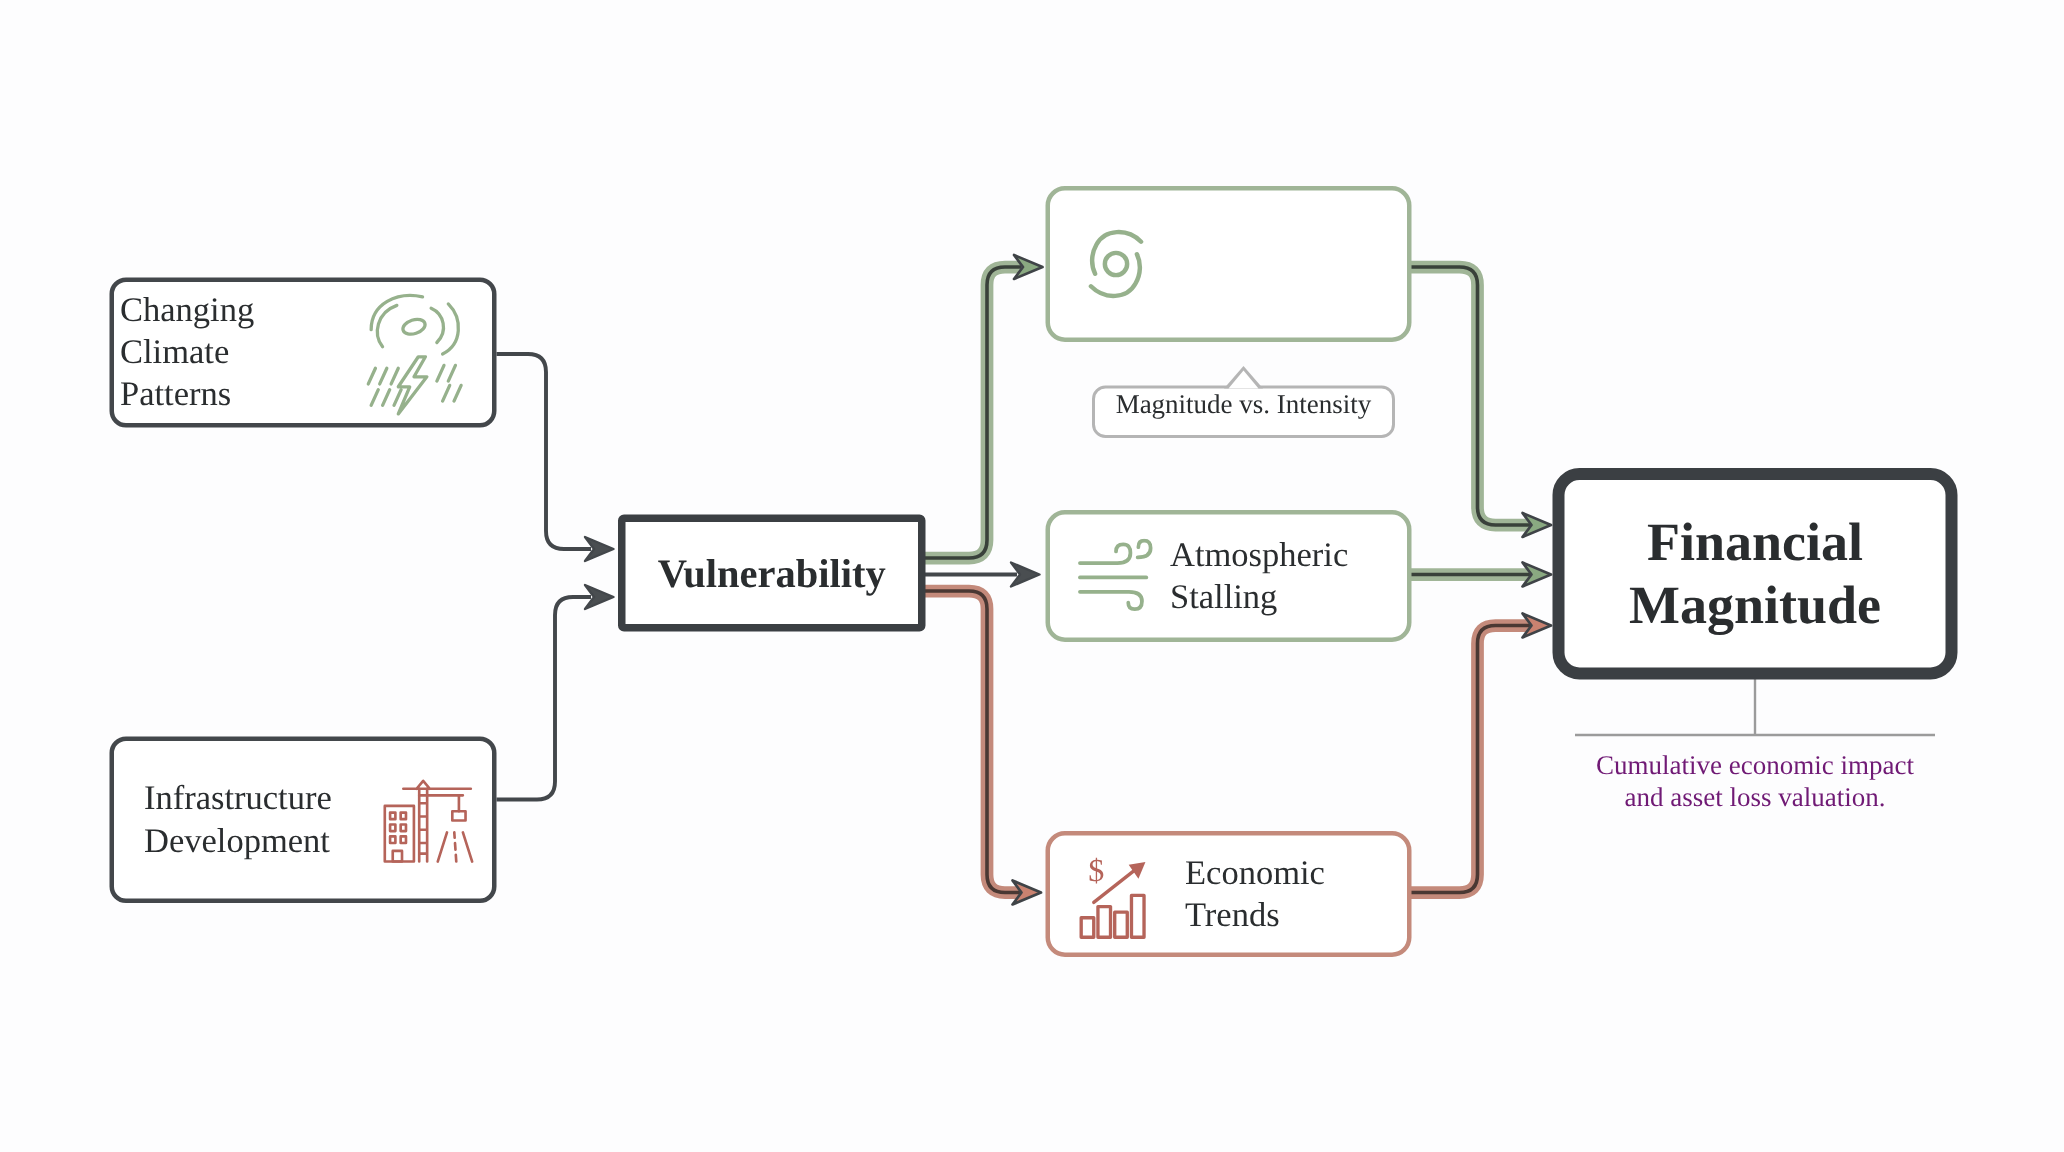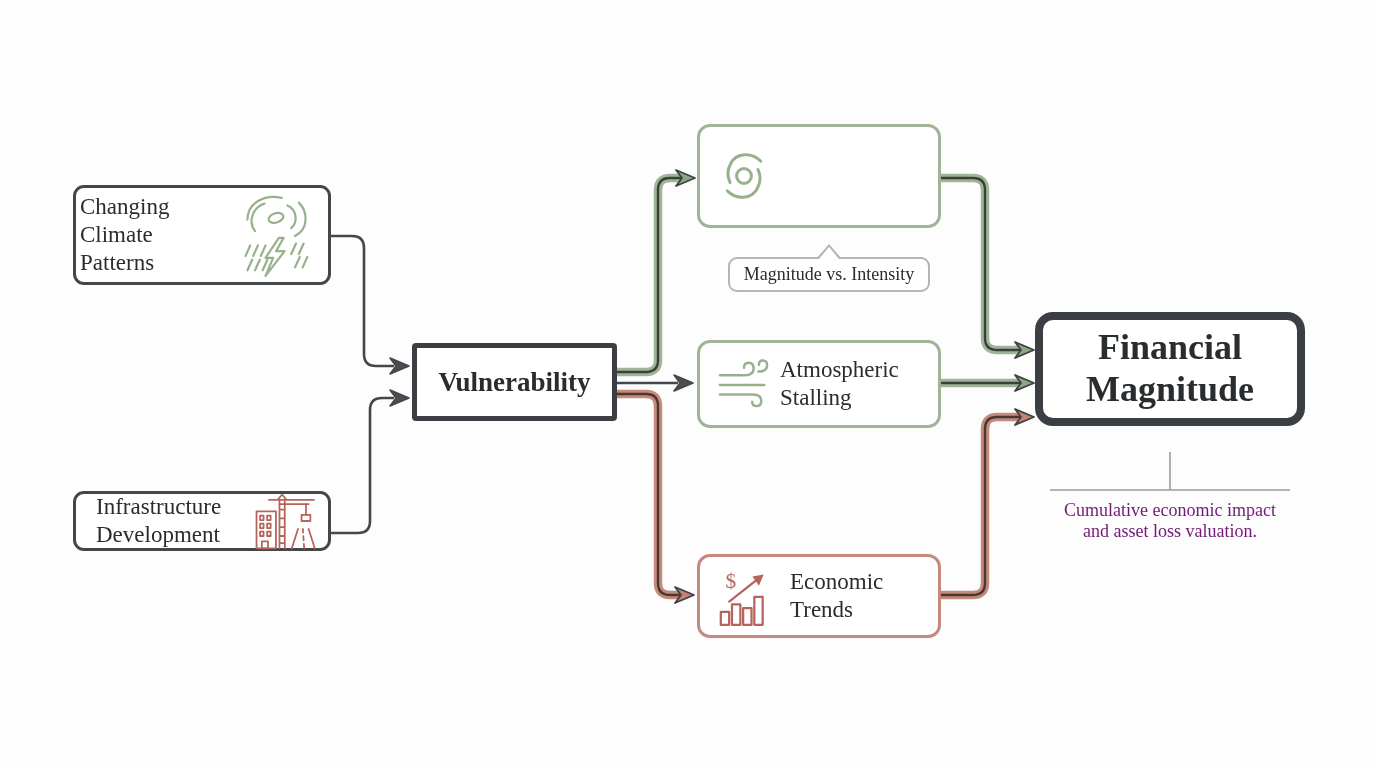--- a/index.html
+++ b/index.html
@@ -11,40 +11,40 @@
   }
   #connector-layer{position:absolute;left:0;top:0;z-index:1;}
   .node{
     position:absolute;z-index:2;background:#fff;box-sizing:border-box;
     display:flex;align-items:center;
   }
   .node .lbl{font-size:23px;line-height:1.22;}
   
   #node-ccp{left:73px;top:185px;width:258px;height:100px;border:3px solid var(--ink,#43474b);border-radius:11px;padding:0 12px 0 4px;justify-content:space-between;}
   #node-ccp .lbl{width:118px;}
-  #node-infra{left:73px;top:491px;width:258px;height:60px;border:3px solid var(--ink,#43474b);border-radius:11px;padding:0 10px 0 20px;justify-content:space-between;}
+  #node-infra{left:73px;top:491px;width:258px;height:111px;border:3px solid var(--ink,#43474b);border-radius:11px;padding:0 10px 0 20px;justify-content:space-between;}
   #node-infra .lbl{width:168px;}
   
   #node-vuln{left:412px;top:343px;width:205px;height:78px;border:5px solid var(--ink-strong,#3b3f43);border-radius:4px;justify-content:center;}
   #node-vuln .lbl{font-size:27px;font-weight:bold;}
   
   #node-tci{left:697px;top:124px;width:244px;height:104px;border:3px solid var(--green,#a0b597);border-radius:13px;padding:0 8px 0 18px;gap:18px;}
   #node-tci .lbl{width:112px;}
   #node-atm{left:697px;top:340px;width:244px;height:88px;border:3px solid var(--green,#a0b597);border-radius:13px;padding:0 8px 0 16px;gap:8px;}
   #node-atm .lbl{width:148px;}
   #node-eco{left:697px;top:554px;width:244px;height:84px;border:3px solid var(--red,#c48a7b);border-radius:13px;padding:0 8px 0 18px;gap:18px;}
   #node-eco .lbl{width:118px;}
   
-  #node-fin{left:1035px;top:312px;width:270px;height:114px;border:8px solid var(--ink-strong,#3b3f43);border-radius:18px;justify-content:center;}
+  #node-fin{left:1035px;top:312px;width:270px;height:141px;border:8px solid var(--ink-strong,#3b3f43);border-radius:18px;justify-content:center;}
   #node-fin .lbl{font-size:36px;font-weight:bold;text-align:center;line-height:1.16;width:200px;}
   
   #callout{
     position:absolute;z-index:2;left:728px;top:257px;width:202px;height:35px;
     background:#fff;border:2px solid var(--callout-border,#b5b5b5);border-radius:9px;
-    display:flex;align-items:center;justify-content:center;font-size:18px;box-sizing:border-box;
+    display:flex;justify-content:center;font-size:18px;box-sizing:border-box;
   }
   #callout::before{
     content:"";position:absolute;top:-15px;left:50%;margin-left:-13px;width:0;height:0;
     border-left:13px solid transparent;border-right:13px solid transparent;
     border-bottom:15px solid var(--callout-border,#b5b5b5);
   }
   #callout::after{
     content:"";position:absolute;top:-12px;left:50%;margin-left:-10px;width:0;height:0;
     border-left:10px solid transparent;border-right:10px solid transparent;
     border-bottom:12px solid #fff;

